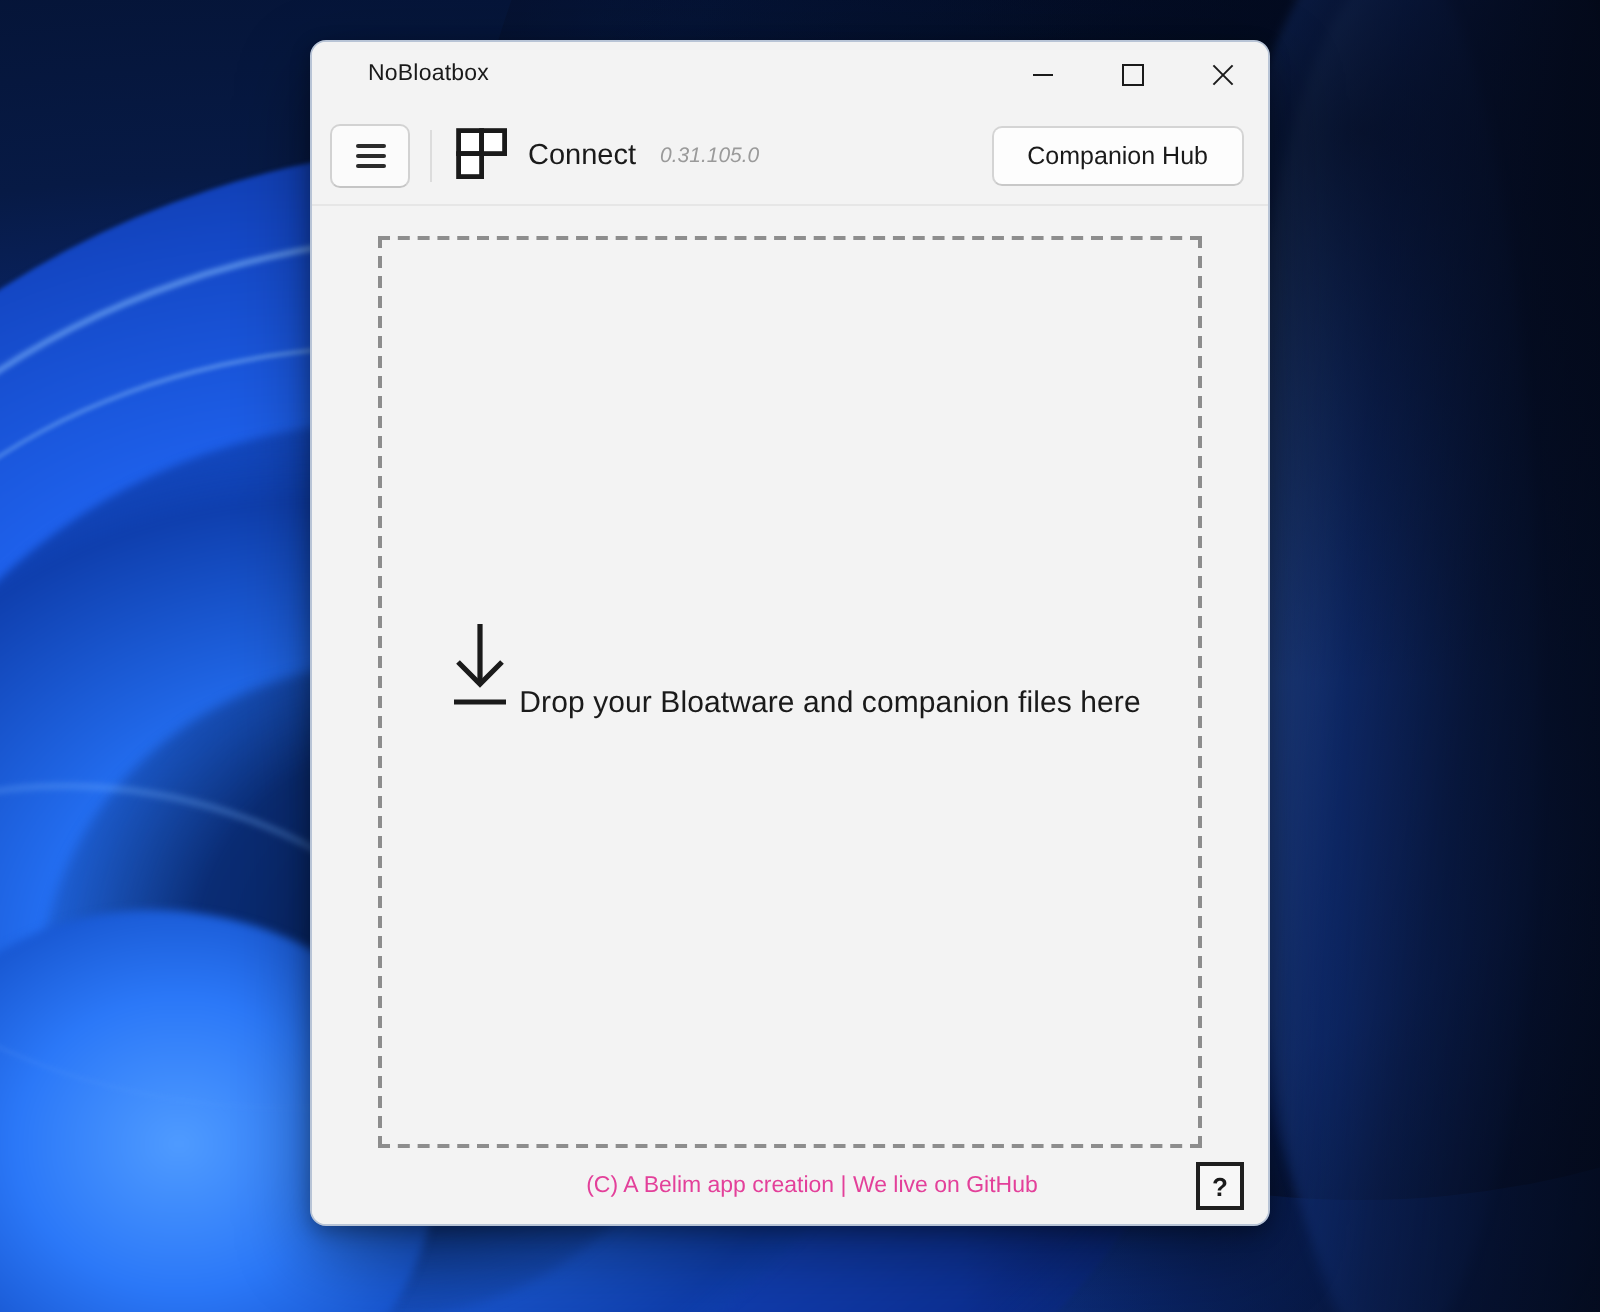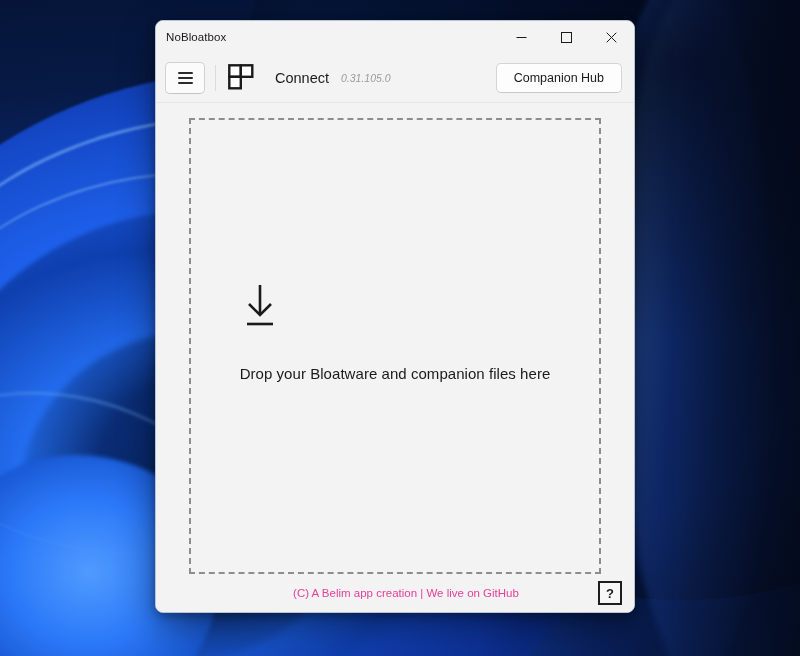--- a/index.html
+++ b/index.html
@@ -136,21 +136,21 @@
     height: 32px;
     background: #f3f3f3;
     display: flex;
     align-items: center;
     flex: 0 0 32px;
     user-select: none;
   }
   #window-title {
     font-size: 11.5px;
     color: #1a1a1a;
-    padding-left: 10px;
+    padding-left: 28px;
     letter-spacing: 0.1px;
     flex: 1 1 auto;
     white-space: nowrap;
   }
   #window-controls { display: flex; height: 32px; }
   .wc-btn {
     width: 45px;
     height: 32px;
     display: flex;
     align-items: center;
@@ -195,21 +195,21 @@
     width: 1px;
     height: 26px;
     background: #dcdcdc;
     margin: 0 12px 0 10px;
     flex: 0 0 auto;
   }
   #brand-logo { flex: 0 0 auto; display: block; }
   #brand-name {
     font-size: 14.5px;
     color: #1a1a1a;
-    margin-left: 20px;
+    margin-left: 9px;
     white-space: nowrap;
     flex: 0 0 auto;
   }
   #brand-version {
     font-size: 10.5px;
     color: #9a9a9a;
     margin-left: 12px;
     white-space: nowrap;
     flex: 0 0 auto;
     font-style: italic;
@@ -246,21 +246,22 @@
     display: flex;
     flex-direction: column;
     align-items: center;
     justify-content: center;
     cursor: pointer;
     min-height: 0;
     position: relative;
   }
   #dropzone-inner {
     display: flex;
-    flex-direction: column;
+    flex-direction: row;
+    align-items: center;
     transform: translateY(-14px);
   }
   #download-icon { display: block; }
   #dropzone-text {
     margin-top: 38px;
     font-size: 15px;
     color: #1a1a1a;
     white-space: nowrap;
     letter-spacing: 0.05px;
   }

